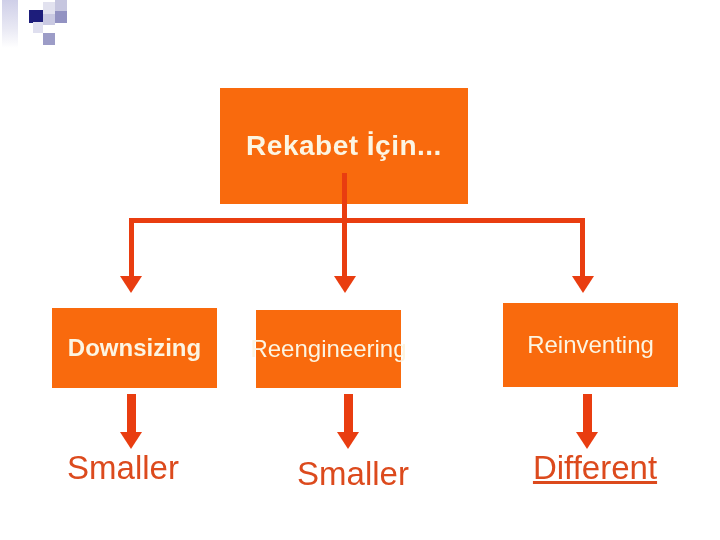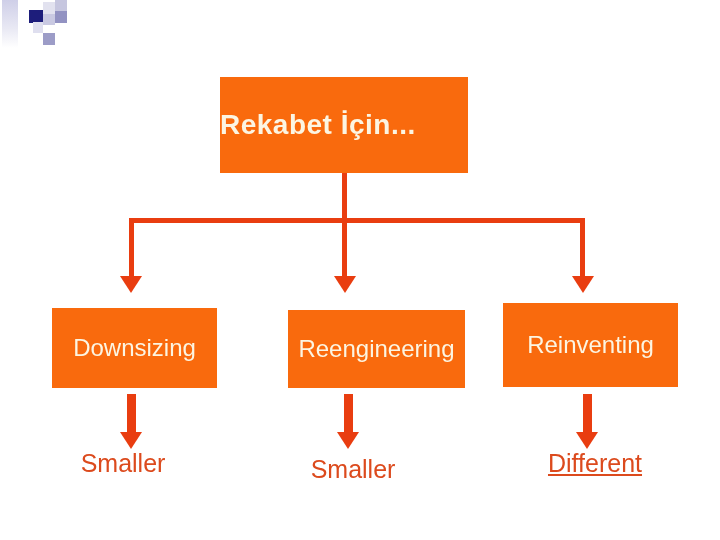--- a/index.html
+++ b/index.html
@@ -23,53 +23,53 @@
   .sq{position:absolute;}
   .sq1{left:29px;top:10px;width:14px;height:13px;background:#1D1D7B;}
   .sq2{left:43px;top:2px;width:12px;height:12px;background:#E2E2EF;}
   .sq3{left:55px;top:0;width:12px;height:11px;background:#C6C6DF;}
   .sq4{left:55px;top:11px;width:12px;height:12px;background:#9292C2;}
   .sq5{left:43px;top:14px;width:12px;height:11px;background:#C9C9E2;}
   .sq6{left:33px;top:22px;width:10px;height:11px;background:#DFDFEF;}
   .sq7{left:43px;top:33px;width:12px;height:12px;background:#9C9CC7;}
 
   
-  .title-box{left:220px;top:77px;width:248px;height:96px;
+  .title-box{left:220px;top:88px;width:248px;height:116px;
     background:var(--box-fill);
-    display:flex;align-items:center;}
+    display:flex;align-items:center;justify-content:center;}
   .title-text{color:var(--box-text);font-size:28px;font-weight:bold;letter-spacing:0.5px;}
 
   
   .cline{background:var(--connector);}
   .v-center{left:342px;top:173px;width:5px;height:103px;}
   .h-line{left:129px;top:218px;width:456px;height:5px;}
   .v-left{left:129px;top:218px;width:5px;height:58px;}
   .v-right{left:580px;top:218px;width:5px;height:58px;}
 
   .head{width:0;height:0;border-left:11px solid transparent;
     border-right:11px solid transparent;border-top:17px solid var(--connector);}
   .head-l{left:120px;top:276px;}
   .head-c{left:334px;top:276px;}
   .head-r{left:572px;top:276px;}
 
   
   .branch{background:var(--box-fill);display:flex;align-items:center;justify-content:center;}
   .branch span{color:var(--box-text);font-size:24px;}
-  .b1{left:52px;top:308px;width:165px;height:80px;}
-  .b2{left:256px;top:310px;width:177px;height:78px;margin-left:32px;}
+  .b1{left:52px;top:308px;width:165px;height:80px;font-weight:bold;}
+  .b2{left:256px;top:310px;width:145px;height:78px;}
   .b3{left:503px;top:303px;width:175px;height:84px;justify-content:center;}
 
   
   .shaft{background:var(--connector);width:9px;height:38px;top:394px;}
   .sh1{left:127px;} .sh2{left:344px;} .sh3{left:583px;}
   .lhead{top:432px;}
   .lh1{left:120px;} .lh2{left:337px;} .lh3{left:576px;}
 
   
-  .result{color:var(--result-text);font-size:25px;text-align:center;width:160px;}
+  .result{color:var(--result-text);font-size:33px;text-align:center;width:160px;}
   .r1{left:43px;top:449px;}
   .r2{left:273px;top:455px;}
   .r3{left:515px;top:449px;text-decoration:underline;}
 </style>
 </head>
 <body style="--box-fill: #F96A0D; --connector: #E93D10; --result-text: #DC4A1D; --box-text: #FCF5E2; --banner-navy: #1E1E7E;">
 
 <div class="abs hdr-strip"></div>
 <div class="abs hdr-bar"></div>
 <div class="sq sq1"></div>

